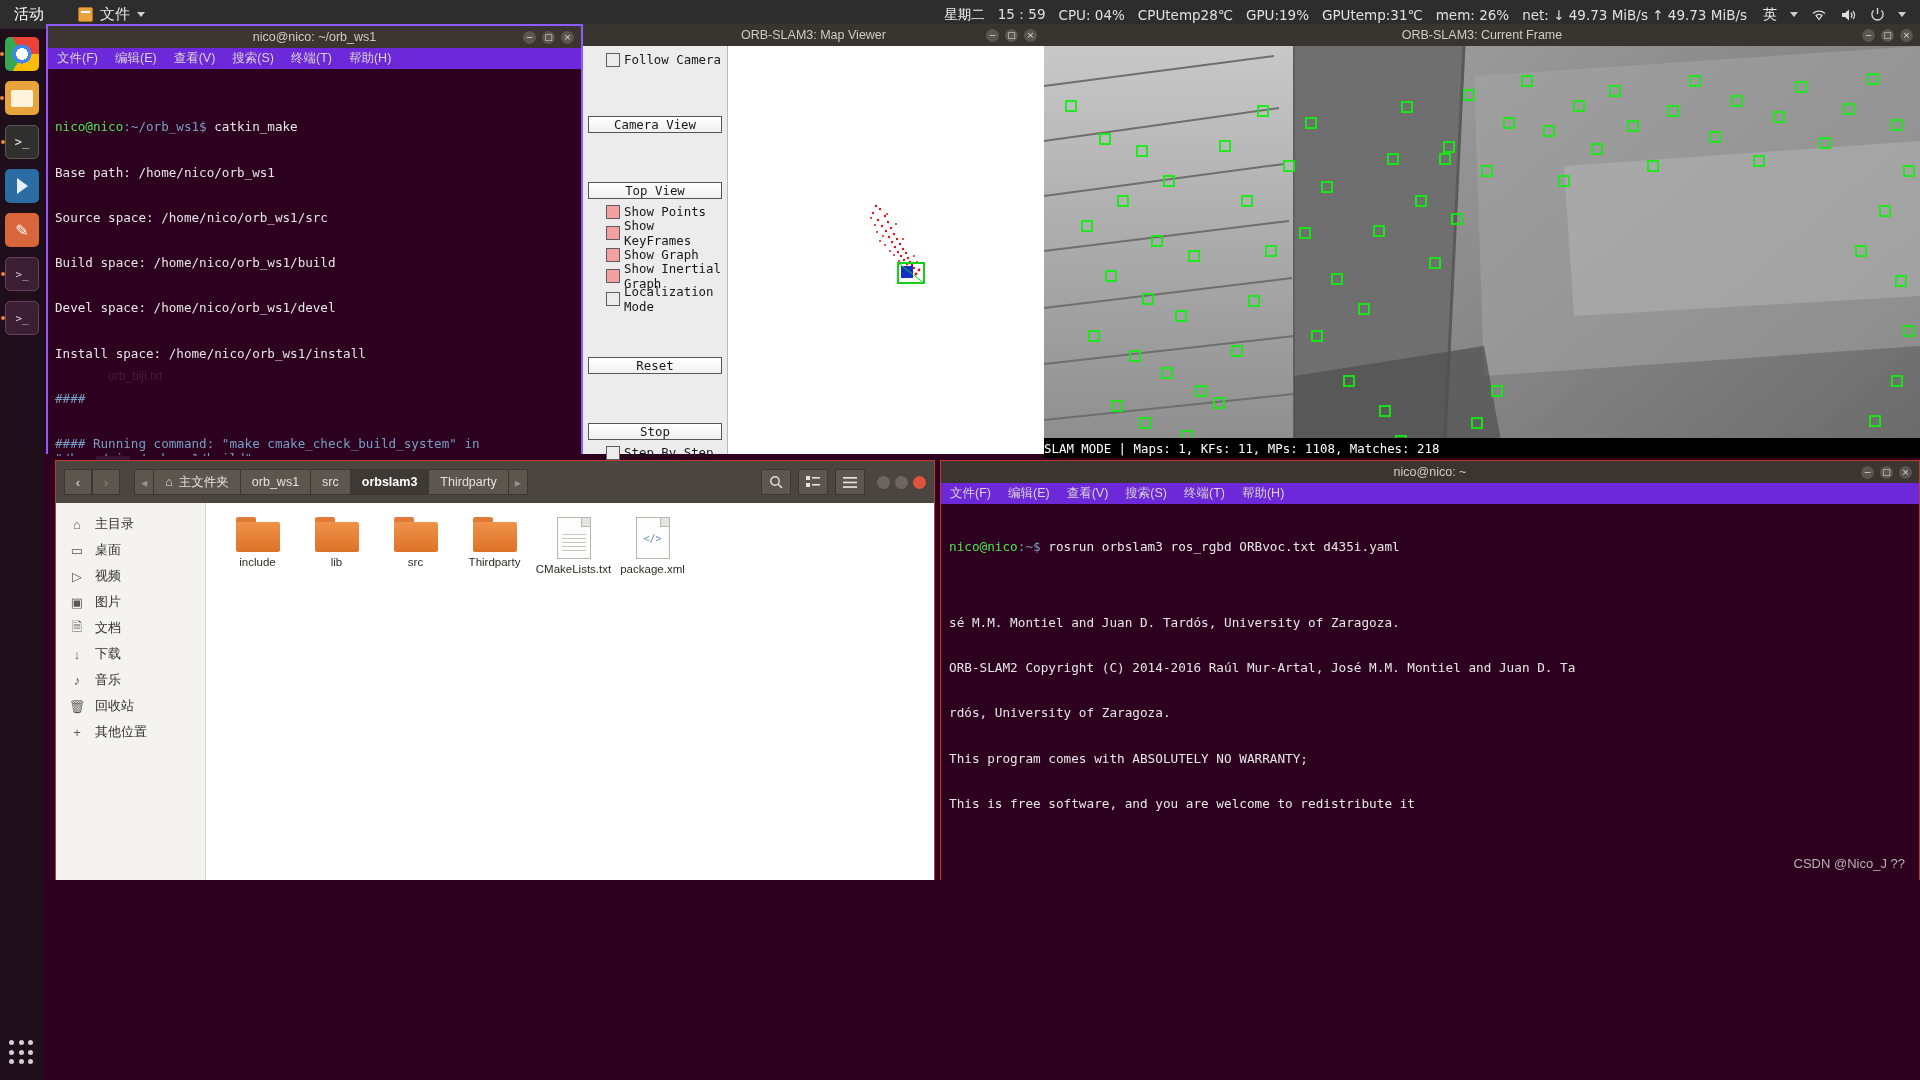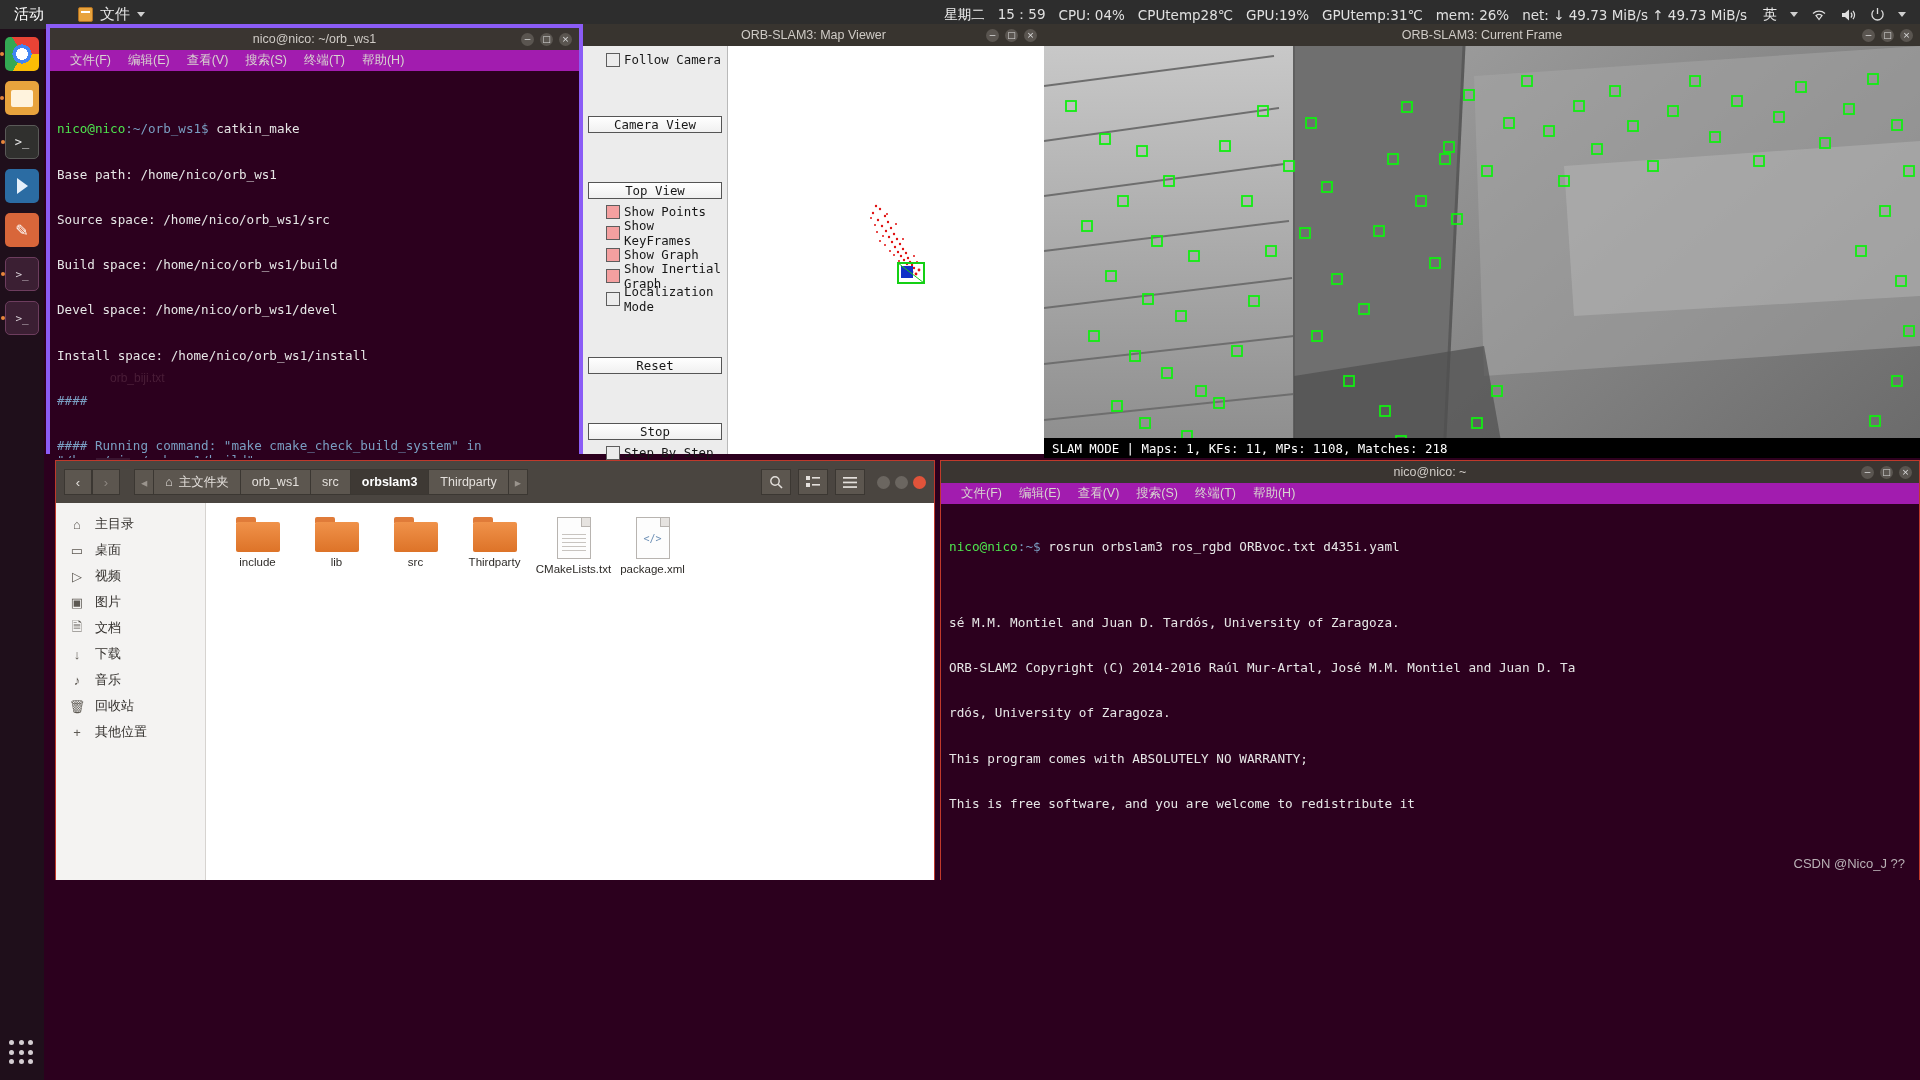--- a/index.html
+++ b/index.html
@@ -48,25 +48,25 @@
   .dock .grid i{ display:block;width:5px;height:5px;border-radius:50%;background:#d4cdd2; }
 
   
   .win { position:absolute; background:#f2f1f0; }
   .titlebar { height:22px; background:#38342f; color:#cfcbc6; display:flex; align-items:center;
               justify-content:center; font-size:12.5px; position:relative; }
   .titlebar.focused { background:#3a3531; }
   .wbtns { position:absolute; right:7px; top:0; height:22px; display:flex; align-items:center; gap:6px; }
   .wbtn { width:13px;height:13px;border-radius:50%;background:#5a5550;color:#ddd;
           font-size:9px;line-height:13px;text-align:center;font-family:"DejaVu Sans",sans-serif; }
-  .menubar { height:21px; background:#a21caf; color:#d8d4d0; font-size:12.5px;
-             display:flex; align-items:center; gap:17px; padding-left:20px; }
-
-  
-  #term1 { left:46px; top:24px; width:537px; height:430px; border:4px solid #8b5cf6; }
+  .menubar { height:21px; background:#6d28d9; color:#d8d4d0; font-size:12.5px;
+             display:flex; align-items:center; gap:17px; padding-left:9px; }
+
+  
+  #term1 { left:46px; top:24px; width:537px; height:430px; border:2px solid #8b5cf6; }
   #term1 .body { background:#2c001e; height:387px; padding:5px 7px 0 7px;
                  font-family:"DejaVu Sans Mono", monospace; font-size:12.6px; line-height:15.1px;
                  white-space:pre; overflow:hidden; position:relative; }
   .g { color:#4ee44e; } .b { color:#7a9ec2; }
   .w { color:#e6e6e6; }
   .ghost { position:absolute; color:#4a1d38; font-size:12px; font-family:"Liberation Sans",sans-serif;}
 
   
   #mapwin { left:583px; top:24px; width:461px; height:430px; }
   #mapwin .body { display:flex; height:408px; background:#fff; }
@@ -79,21 +79,21 @@
   .mv-btn { height:20px; background:linear-gradient(#ffffff,#f0f0f0);
             border:1px solid #555; display:flex;align-items:center;justify-content:center;margin-top:44px; }
   .mv-canvas { flex:1; background:#ffffff; position:relative; overflow:hidden; }
 
   
   #framewin { left:1044px; top:24px; width:876px; height:434px; }
   #framewin .body { height:412px; position:relative; overflow:hidden;
                     background:linear-gradient(160deg,#8f8f8f 0%,#6e6e6e 30%,#a8a8a8 60%,#555 100%); }
   .slambar { position:absolute; left:0; bottom:0; width:100%; height:20px; background:#000;
              color:#fff; font-family:"DejaVu Sans Mono", monospace; font-size:12.4px;
-             display:flex; align-items:center; padding-left:8px; }
+             display:flex; align-items:center; }
 
   
   #filewin { left:55px; top:460px; width:880px; height:420px; border:1px solid #c0392b; }
   .fm-head { height:42px; background:#4a4540; display:flex; align-items:center; padding:0 8px; gap:6px;}
   .fm-nav { display:flex; }
   .fm-navbtn { width:28px;height:26px;background:#5c564f;border:1px solid #3b3732;color:#e4e0dc;
                display:flex;align-items:center;justify-content:center;font-size:13px; }
   .fm-navbtn.dim { color:#8d8780; }
   .crumbs { display:flex; margin-left:8px; }
   .crumb { height:26px;padding:0 11px;background:#5c564f;border:1px solid #3b3732;border-left:none;

